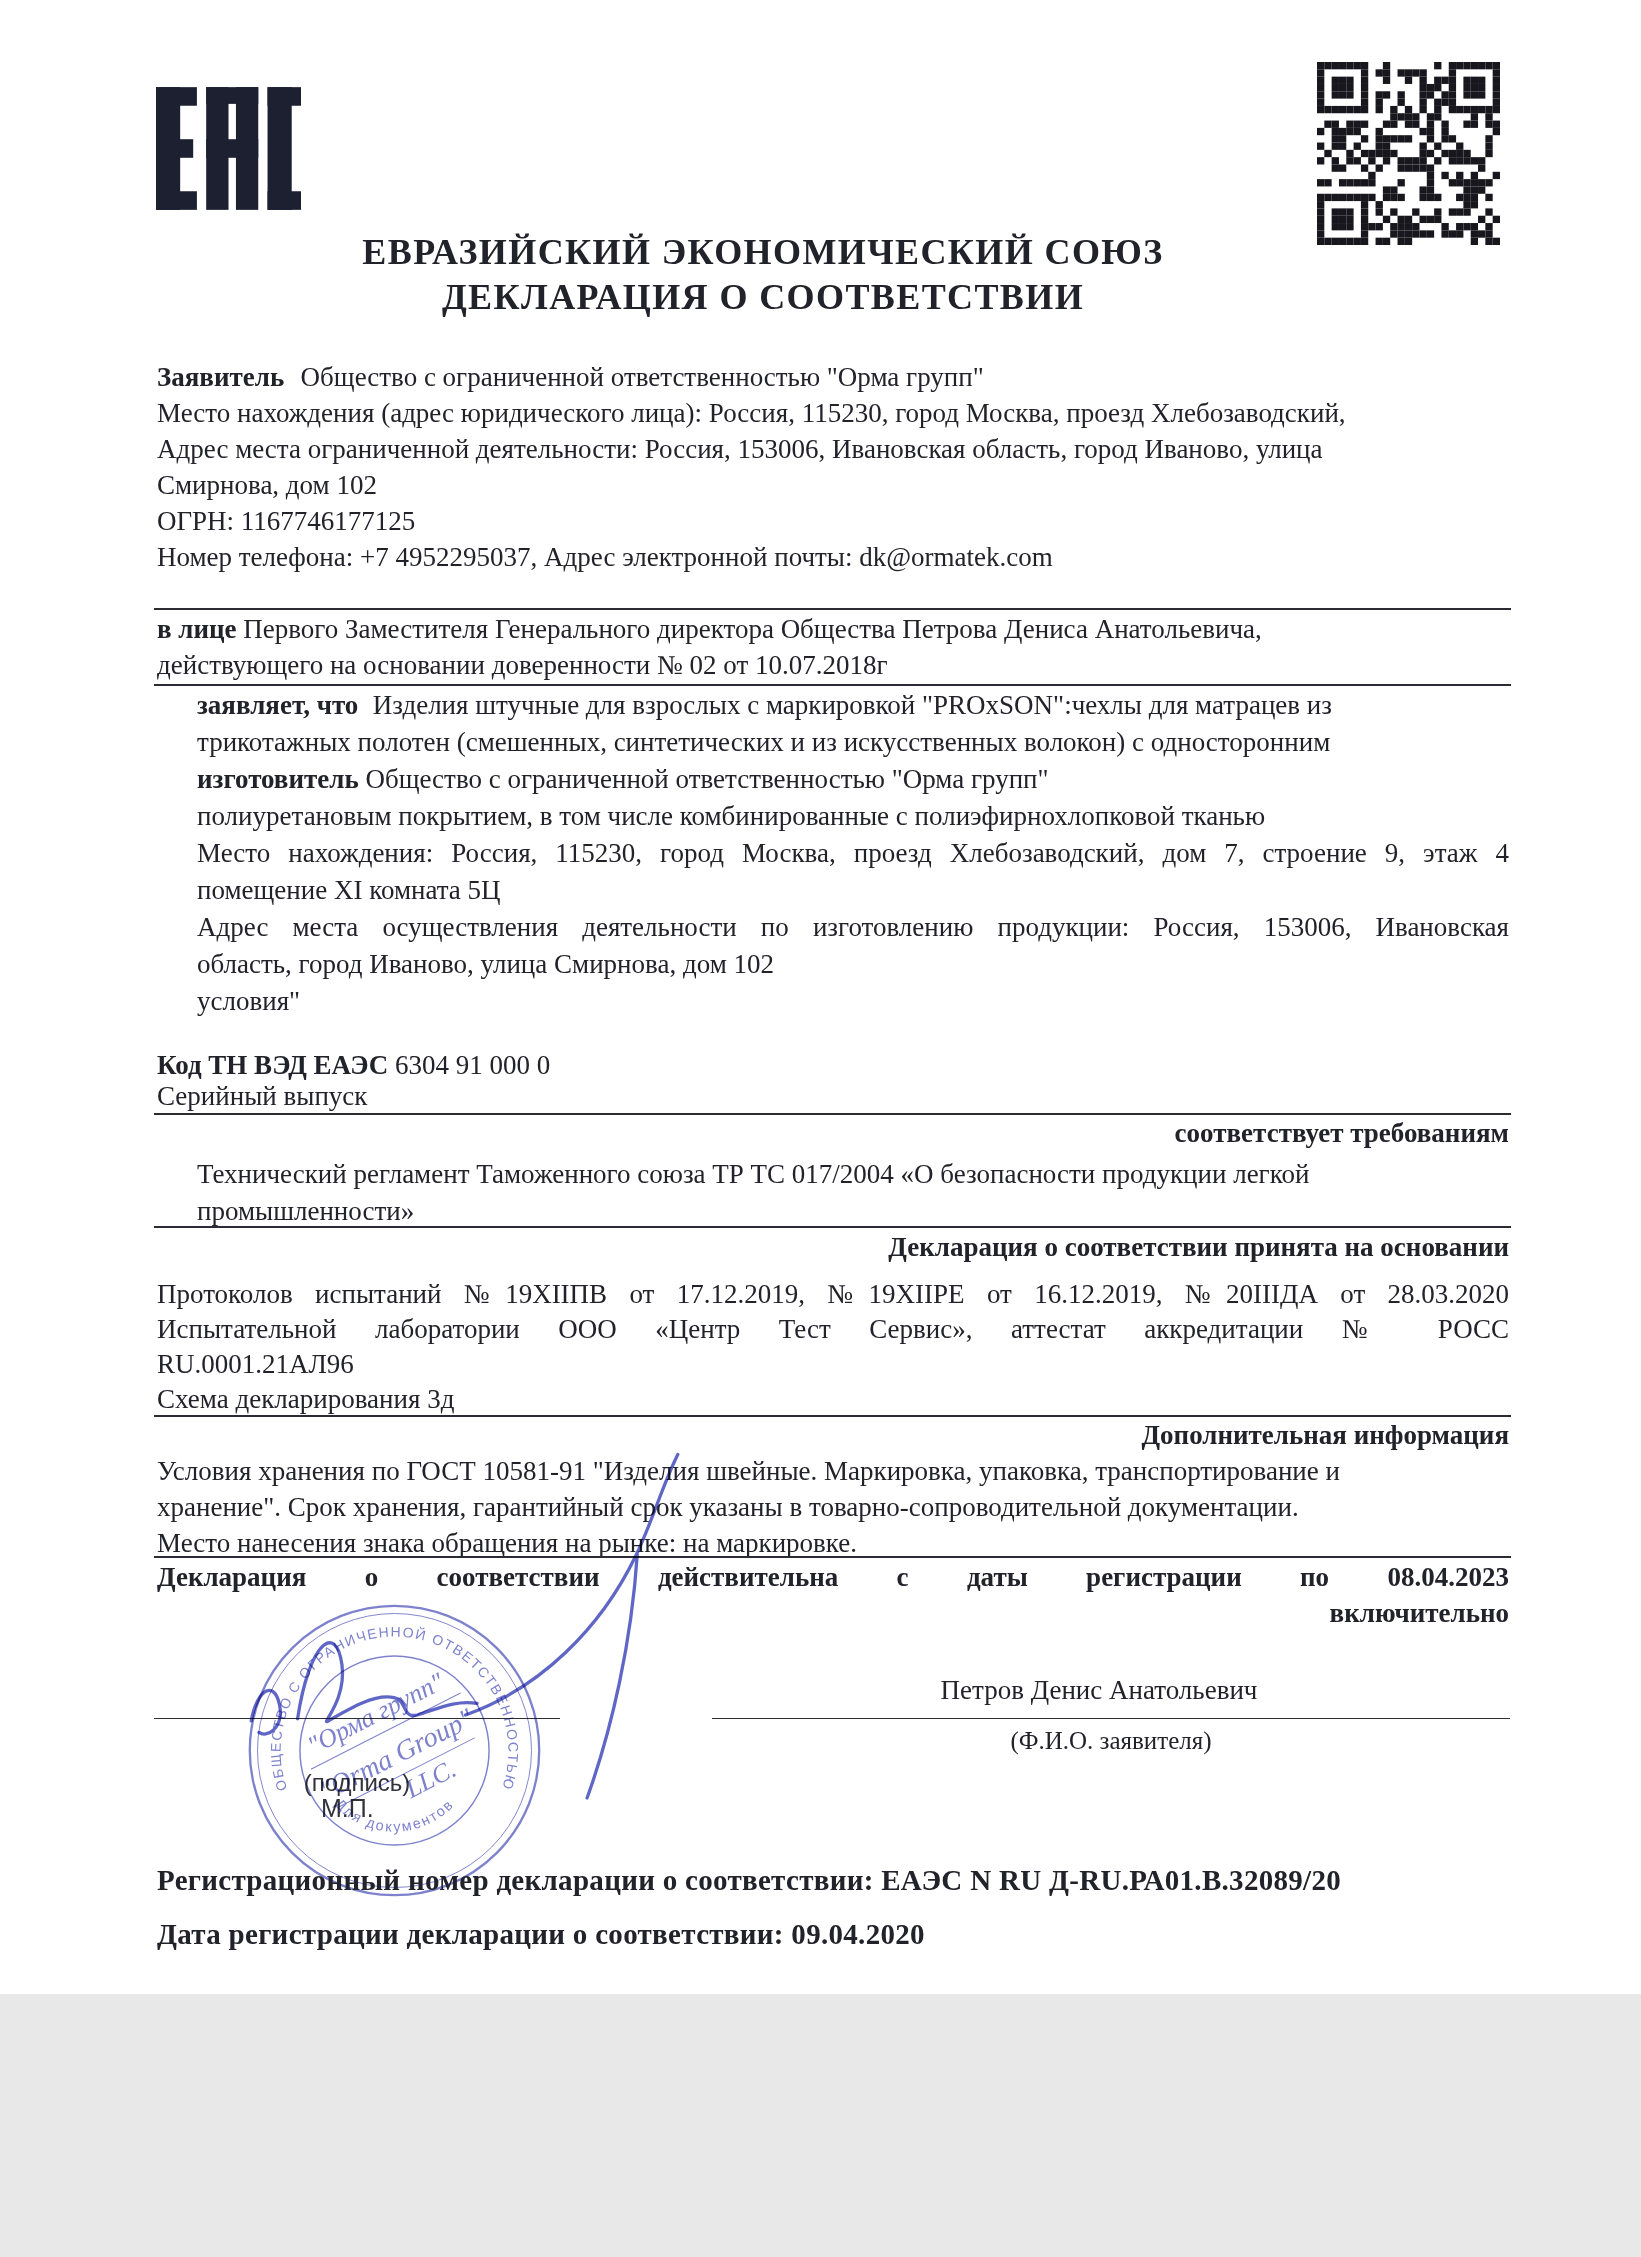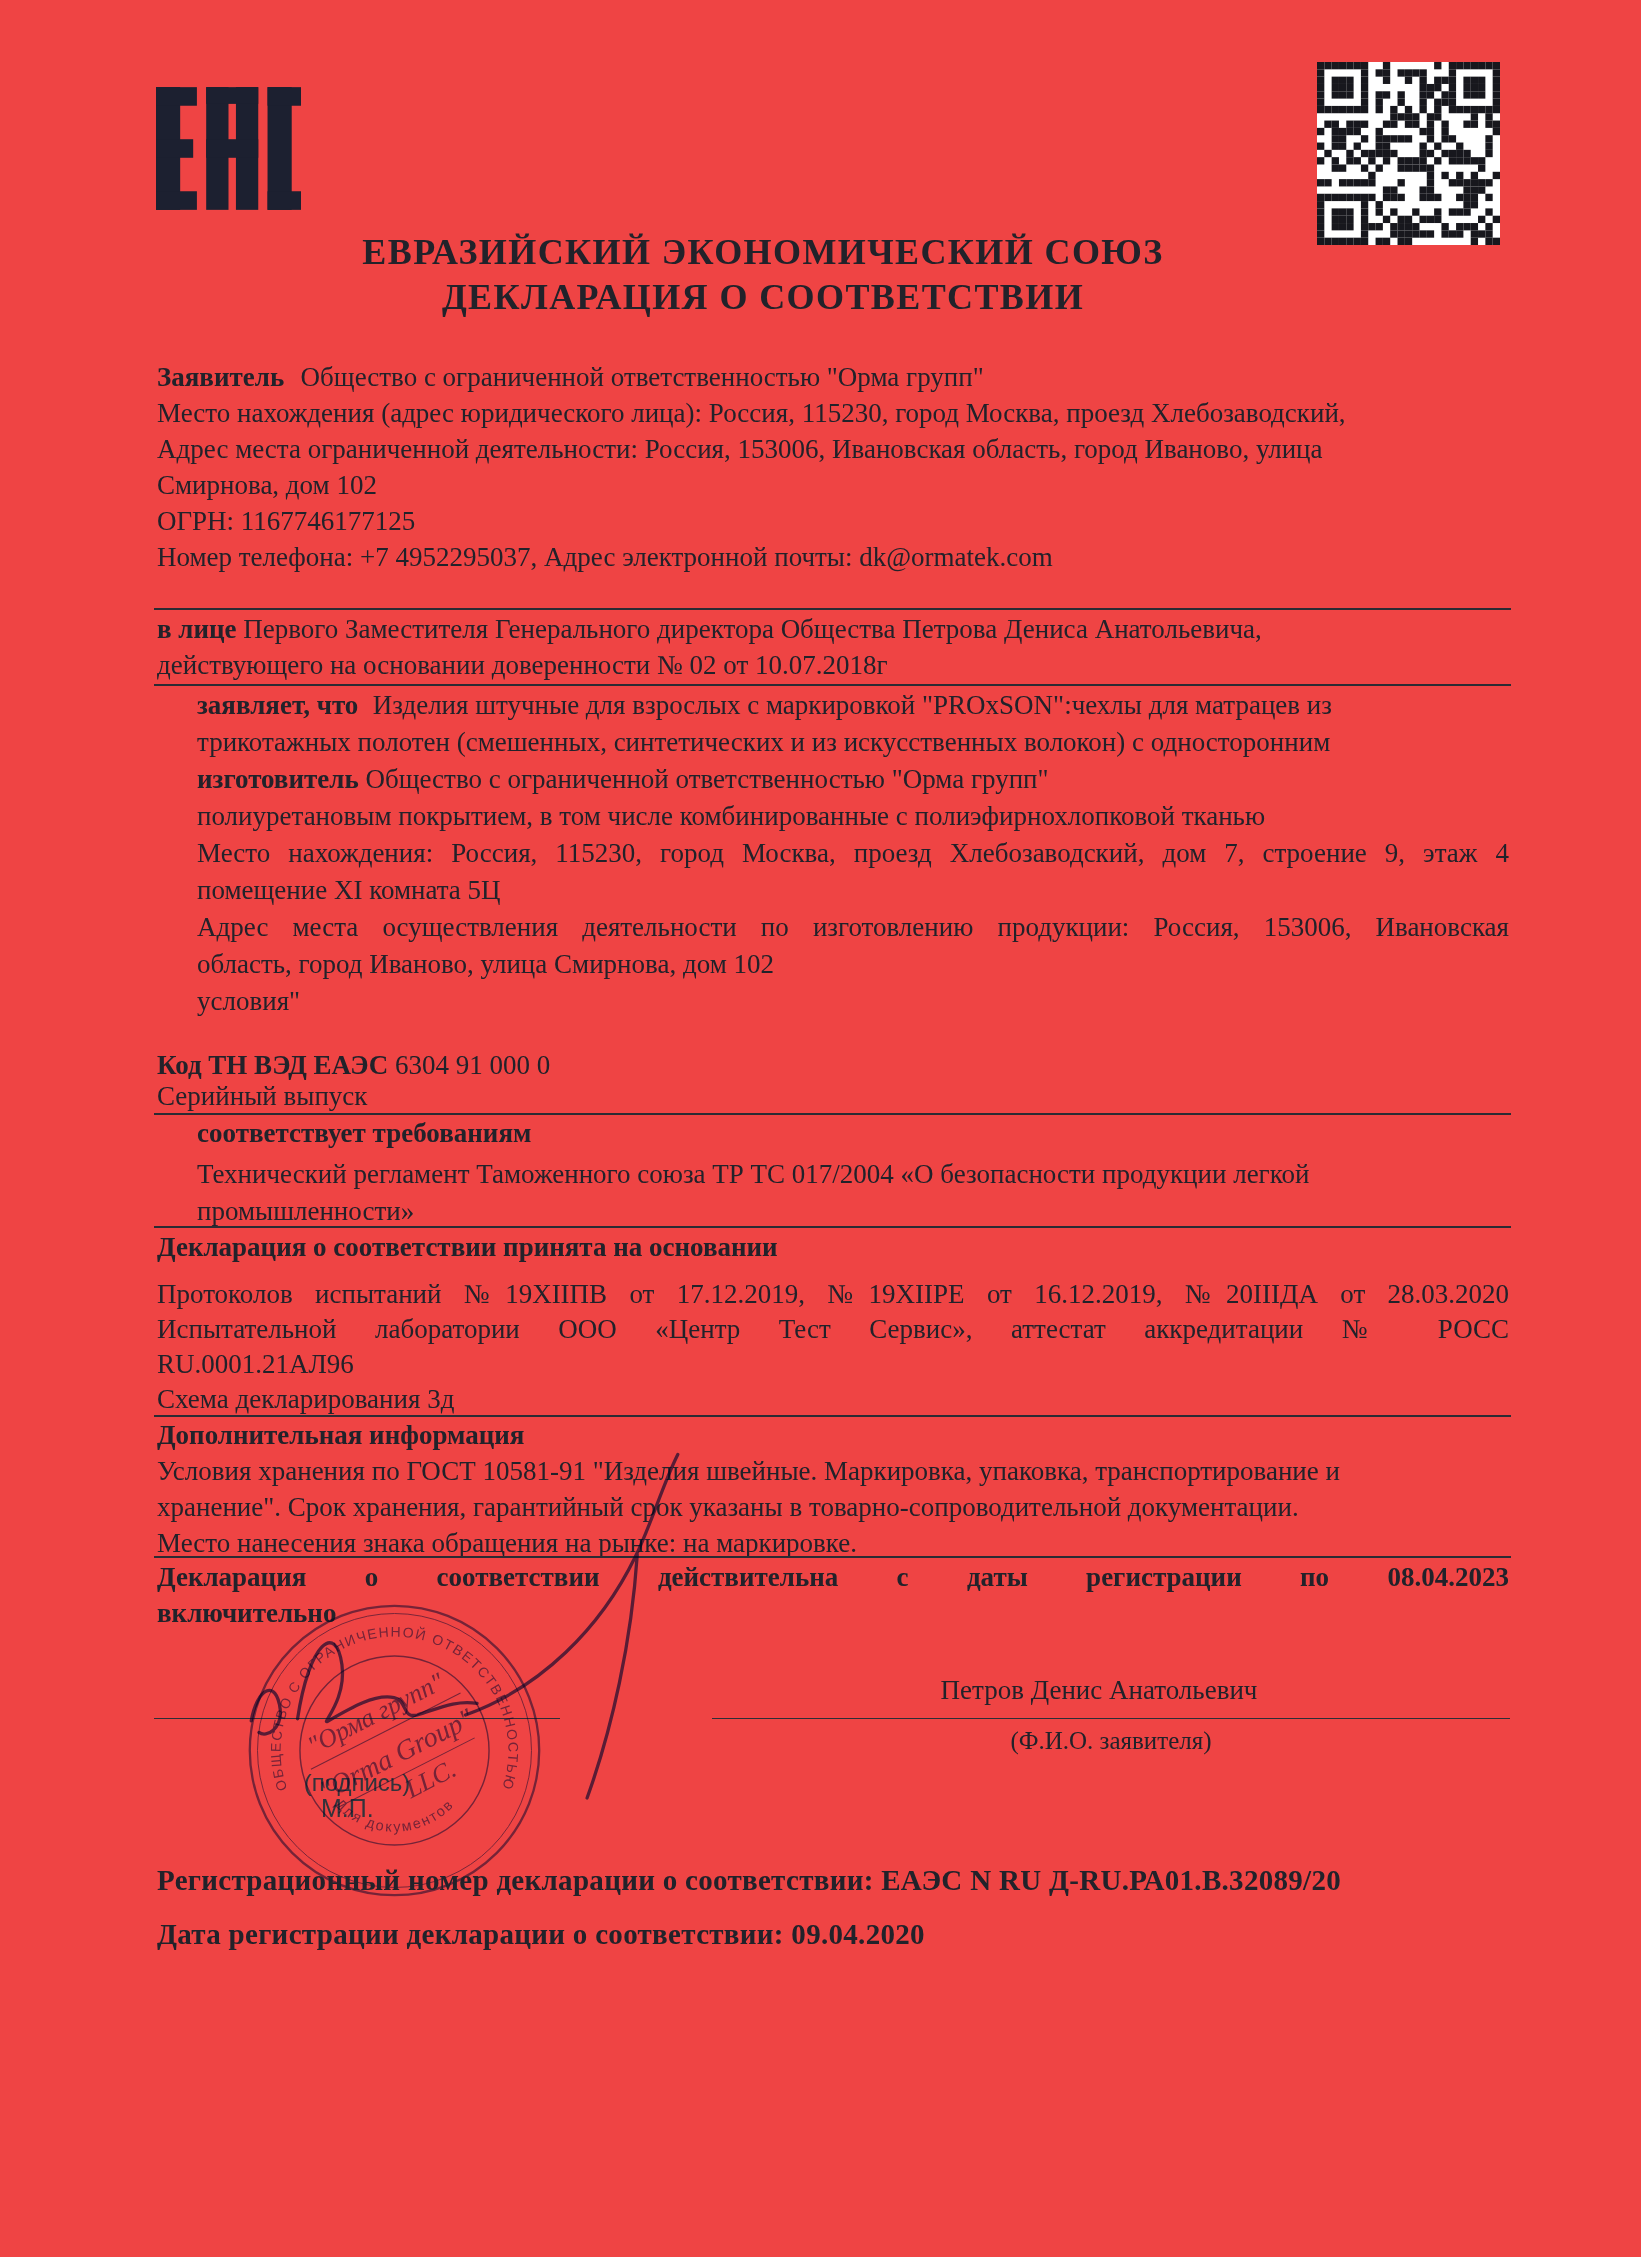--- a/index.html
+++ b/index.html
@@ -1,25 +1,25 @@
 <!DOCTYPE html>
 <html><head>
 <meta charset="utf-8">
 <style>
   html,body{margin:0;padding:0;background:#e8e8e8;}
-  .page{position:relative;width:1641px;height:2257px;background:#ef4444;
+  .page{position:relative;width:1641px;height:1994px;background:#ffffff;
         font-family:"Liberation Serif",serif;color:#22222a;overflow:hidden;margin:0 auto;}
   .abs{position:absolute;}
   .sec{position:absolute;left:157px;width:1352px;}
   .ln{font-size:27px;line-height:36px;white-space:nowrap;}
   .lh38 .ln{line-height:37px;margin-left:40px;}
   .lh36 .ln{line-height:35px;}
   .lh32 .ln{line-height:31px;}
   .ln.j{white-space:normal;text-align:justify;text-align-last:justify;}
-  .b{font-weight:bold;}
+  .b{font-weight:bold;text-align:right;}
   .hr{position:absolute;left:154px;width:1357px;height:0;border-top:2.9px solid #2b2b33;}
   .title{position:absolute;left:0;top:230px;width:1526px;text-align:center;
          font-weight:bold;font-size:36px;line-height:45px;letter-spacing:1.4px;}
   .sigline{position:absolute;height:0;border-top:1.9px solid #2e2e36;}
   .sans{font-family:"Liberation Sans",sans-serif;}
   .center{text-align:center;}
   .regline{position:absolute;left:157px;width:1400px;font-weight:bold;font-size:29px;
            letter-spacing:0.3px;white-space:nowrap;}
   svg{display:block;}
   .inkblue{mix-blend-mode:multiply;}

